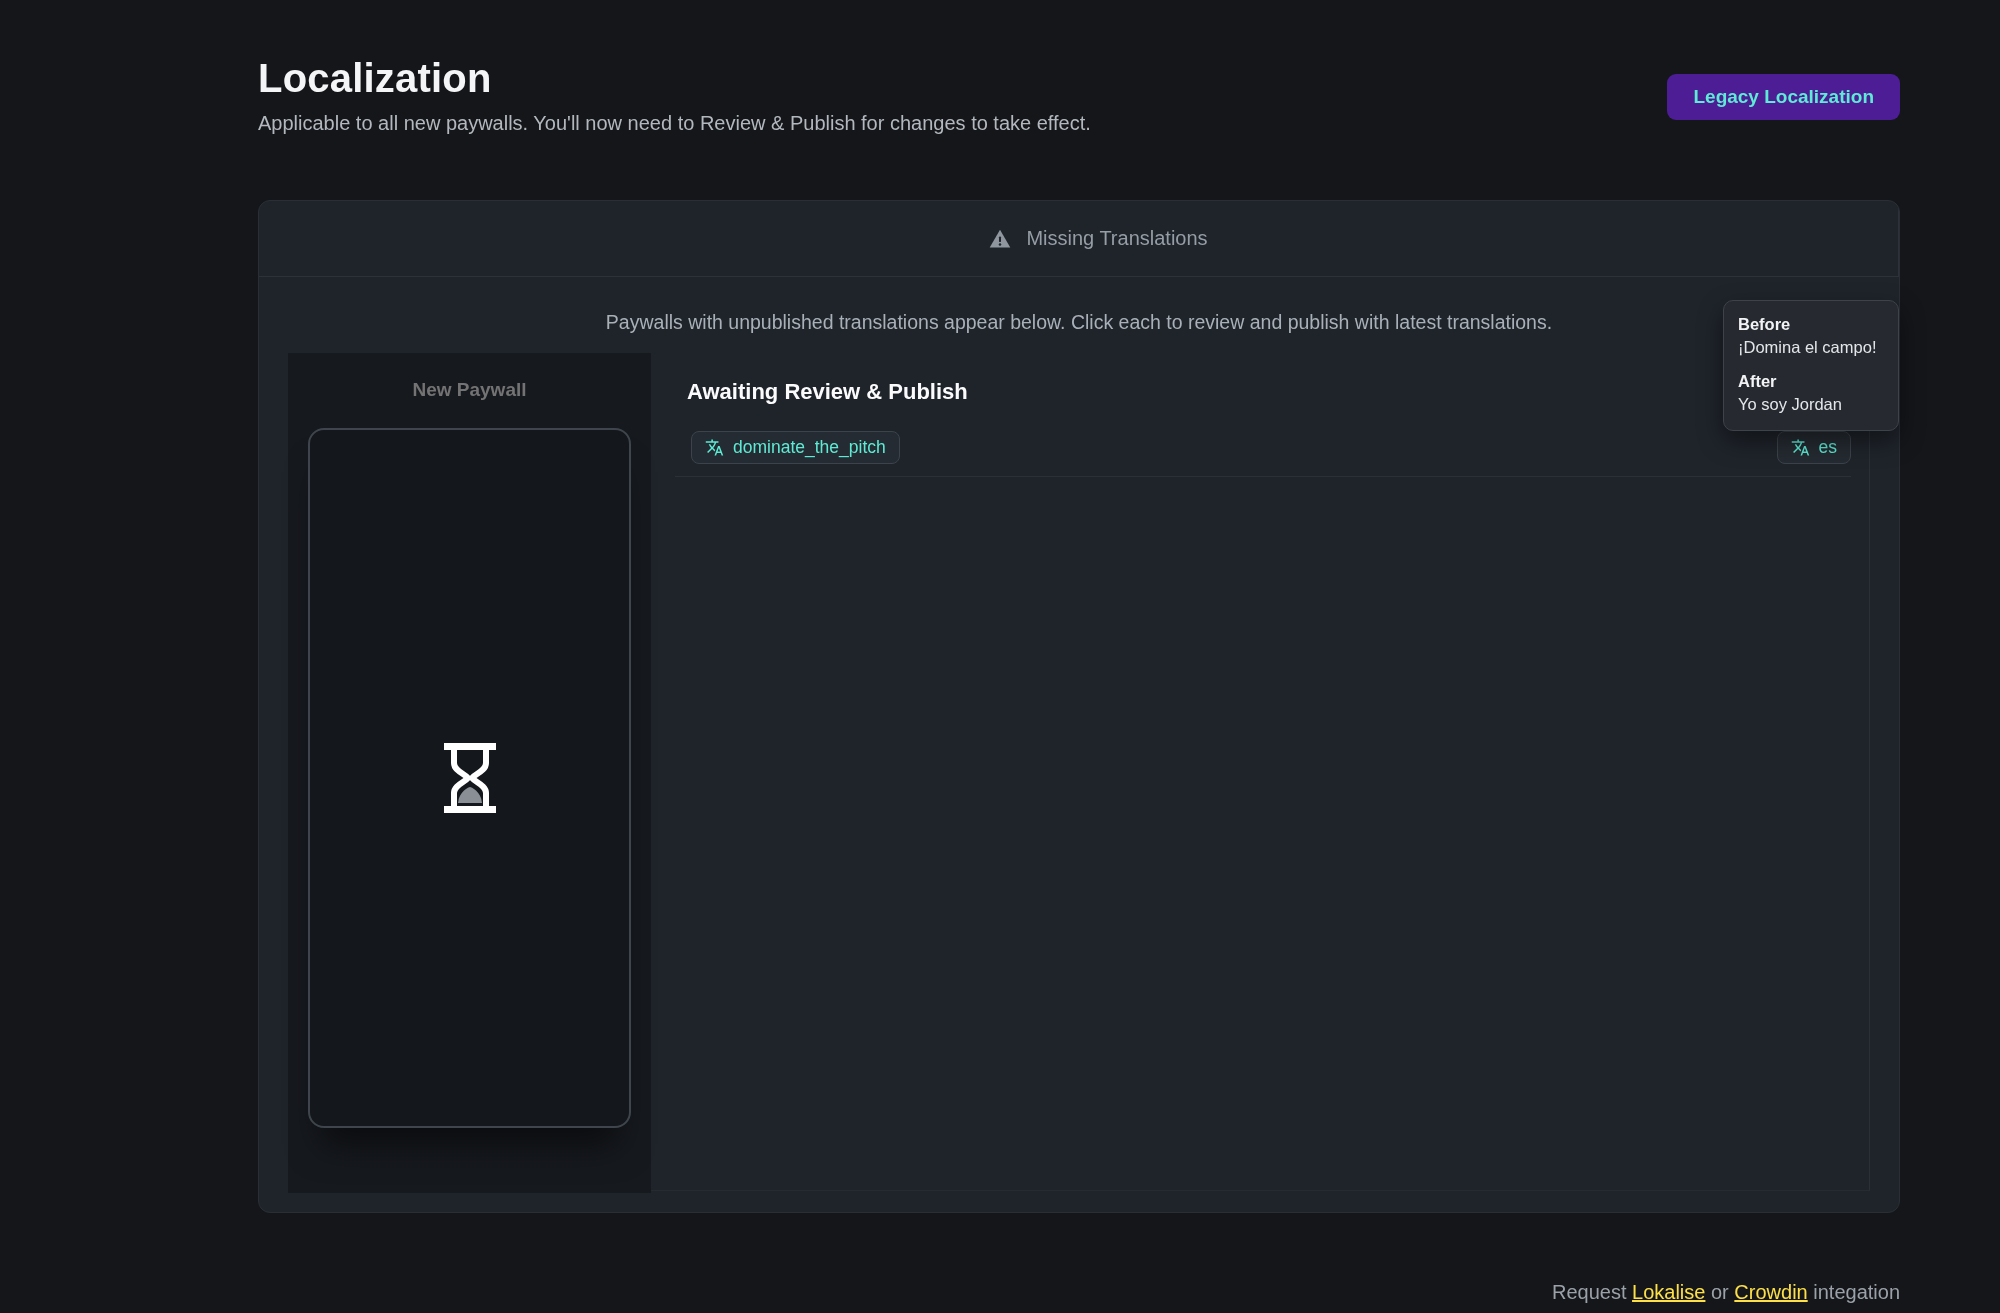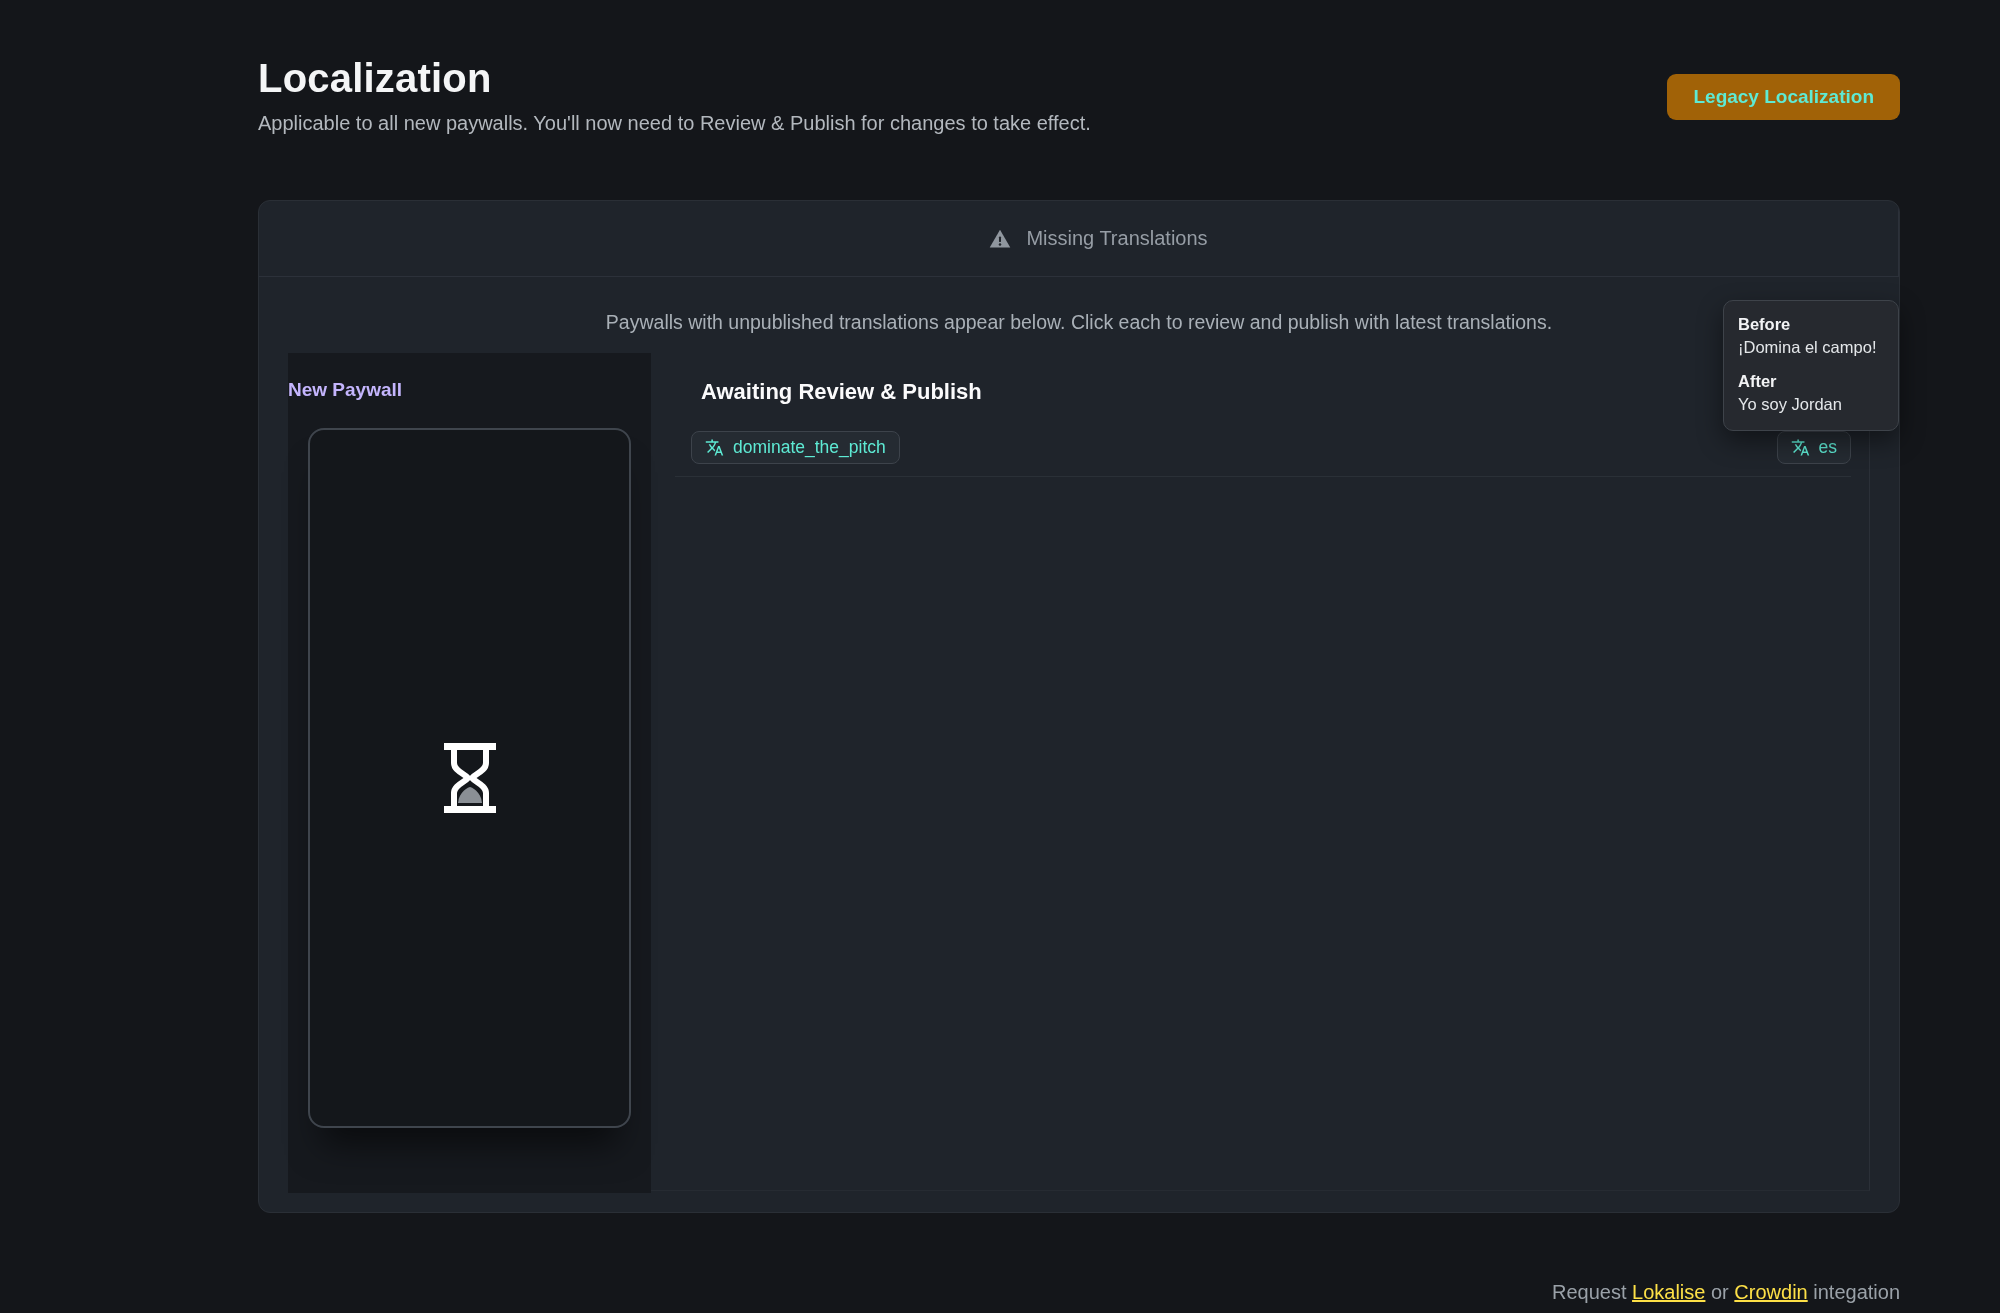--- a/index.html
+++ b/index.html
@@ -17,21 +17,21 @@
     position:absolute; left:258px; top:56px;
     font-size:40px; font-weight:700; color:#f4f5f6; letter-spacing:.2px;
   }
   .page-subtitle {
     position:absolute; left:258px; top:112px;
     font-size:20px; color:#b3b8be;
   }
   .legacy-btn {
     position:absolute; right:100px; top:74px; height:46px;
     display:flex; align-items:center; padding:0 26px;
-    background:#a16207; border:none; border-radius:9px;
+    background:#4c1d95; border:none; border-radius:9px;
     color:#5eead4; font-size:19px; font-weight:700; cursor:pointer;
     font-family:"Liberation Sans", sans-serif;
   }
 
   
   .card {
     position:absolute; left:258px; top:200px; width:1642px; height:1013px;
     background:#1f242b; border:1px solid #2a2f36; border-radius:12px;
     overflow:hidden;
   }
@@ -49,38 +49,38 @@
   .description {
     margin-top:34px; text-align:center; color:#a9b0b7; font-size:19.5px;
   }
 
   
   .preview-panel {
     position:absolute; left:29px; top:152px; width:363px; height:840px;
     background:#16191e;
   }
   .preview-title {
-    text-align:left; padding-top:26px;
-    font-size:19px; font-weight:700; color:#c4b5fd;
+    text-align:center; padding-top:26px;
+    font-size:19px; font-weight:700; color:#737373;
   }
   .phone-frame {
     position:absolute; left:20px; top:75px; width:323px; height:700px;
     border:2px solid #3f454d; border-radius:16px; background:#14171b;
     display:flex; align-items:center; justify-content:center;
     box-shadow:0 30px 34px -14px rgba(0,0,0,.55);
   }
 
   
   .review-area {
     position:absolute; left:392px; top:152px; width:1219px; height:838px;
     border-right:1px solid #2b3038; border-bottom:1px solid #262b32;
     padding:26px 0 0 24px;
   }
   .review-heading {
-    margin-left:26px; font-size:22px; font-weight:700; color:#fbfbfc;
+    margin-left:12px; font-size:22px; font-weight:700; color:#fbfbfc;
   }
   .paywall-row {
     margin-top:26px; width:1176px;
     display:flex; justify-content:space-between; align-items:center;
     padding-bottom:12px; border-bottom:1px solid #2a3037;
   }
   .chip {
     display:inline-flex; align-items:center; gap:9px;
     background:#252b32; border:1px solid #3d434b; border-radius:8px;
     padding:5px 13px; color:#5eead4; font-size:17.5px; font-weight:500;

